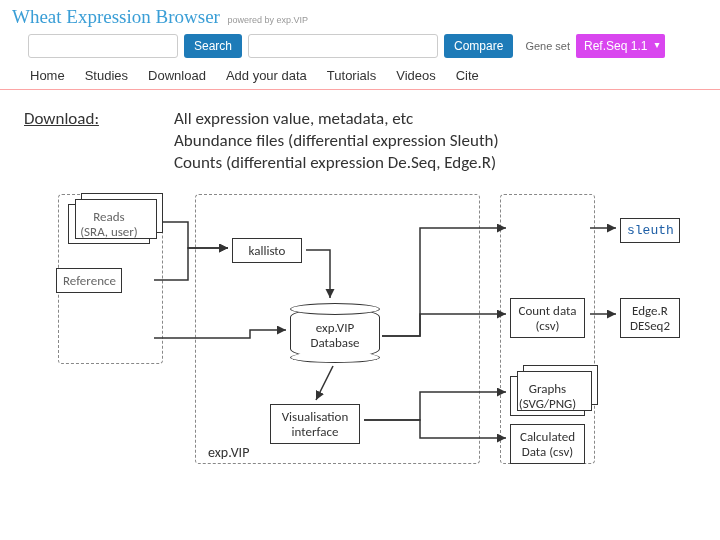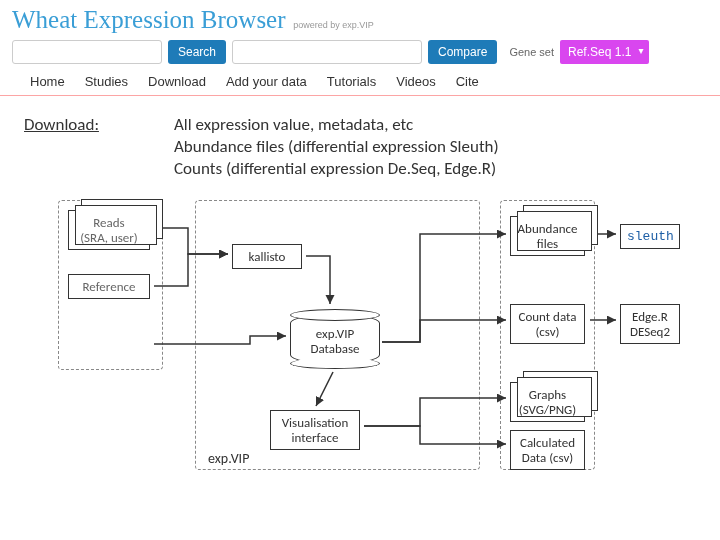--- a/index.html
+++ b/index.html
@@ -9,34 +9,34 @@
     font-size: 13px;
     color: #333;
     background: #fff;
     width: 720px;
   }
   .header {
     padding: 6px 12px 2px;
   }
   .brand {
     font-family: Georgia, serif;
-    font-size: 25px;
+    font-size: 19px;
     color: #3a9ed6;
     font-weight: 500;
   }
   .brand-sub {
     font-size: 9px;
     color: #999;
     margin-left: 4px;
   }
   .searchbar {
     display: flex;
     gap: 6px;
     align-items: center;
-    padding: 4px 12px;
+    padding: 4px 28px;
   }
   .searchbar input {
     border: 1px solid #ccc;
     border-radius: 3px;
     height: 24px;
     padding: 0 6px;
     font-size: 12px;
   }
   .search-input { width: 150px; }
   .btn {
@@ -188,31 +188,29 @@
 </div>
 
 <div class="diagram">
 
   <div class="dashed-group" style="left:38px;top:6px;width:105px;height:170px;"></div>
   <div class="dashed-group" style="left:175px;top:6px;width:285px;height:270px;"></div>
   <div class="dashed-group" style="left:480px;top:6px;width:95px;height:270px;"></div>
 
   <div class="box stack gray" style="left:48px;top:16px;width:82px;white-space:pre-line;z-index:1">Reads
 (SRA, user)</div>
-  <div class="box gray" style="left:48px;top:80px;width:82px;">Reference</div>
+  <div class="box gray" style="left:36px;top:80px;width:66px;">Reference</div>
 
   <div class="box" style="left:212px;top:50px;width:70px;">kallisto</div>
   <div class="db" style="left:270px;top:120px;white-space:pre-line;">exp.VIP
 Database</div>
   <div class="box" style="left:250px;top:216px;width:90px;white-space:pre-line;">Visualisation
 interface</div>
   <div class="vip-label" style="left:188px;top:256px;">exp.VIP</div>
 
-  <div class="box stack" style="left:490px;top:22px;width:75px;white-space:pre-line;z-index:1">Abundance
-files</div>
   <div class="box" style="left:490px;top:110px;width:75px;white-space:pre-line;">Count data
 (csv)</div>
   <div class="box stack" style="left:490px;top:188px;width:75px;white-space:pre-line;z-index:1">Graphs
 (SVG/PNG)</div>
   <div class="box" style="left:490px;top:236px;width:75px;white-space:pre-line;">Calculated
 Data (csv)</div>
 
   <div class="box blue" style="left:600px;top:30px;width:60px;font-family:Liberation Mono, monospace;">sleuth</div>
   <div class="box" style="left:600px;top:110px;width:60px;white-space:pre-line;">Edge.R
 DESeq2</div>

